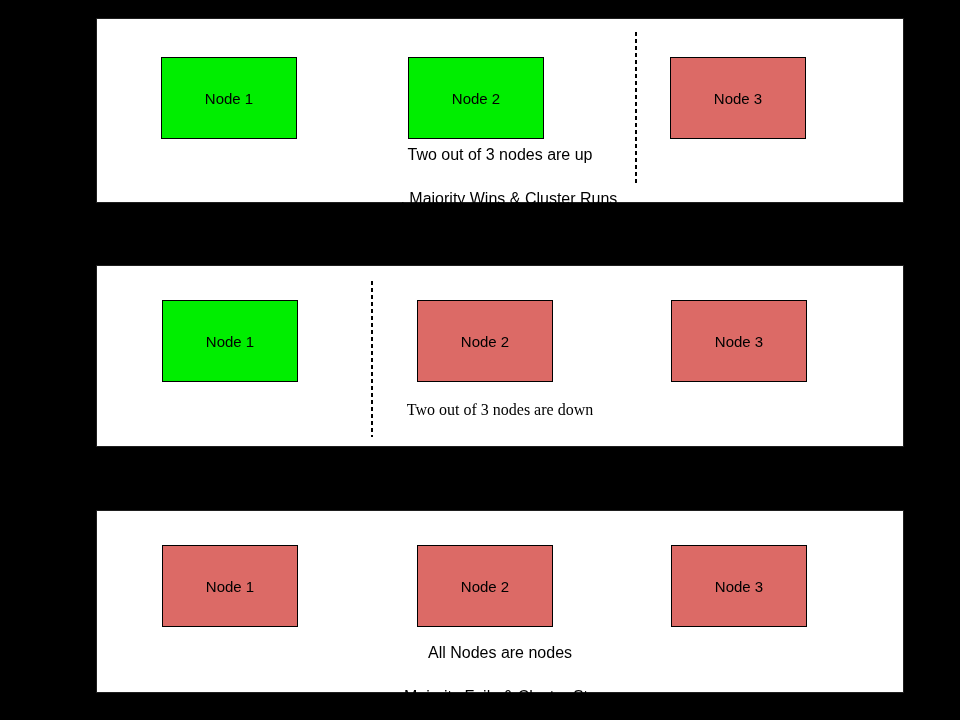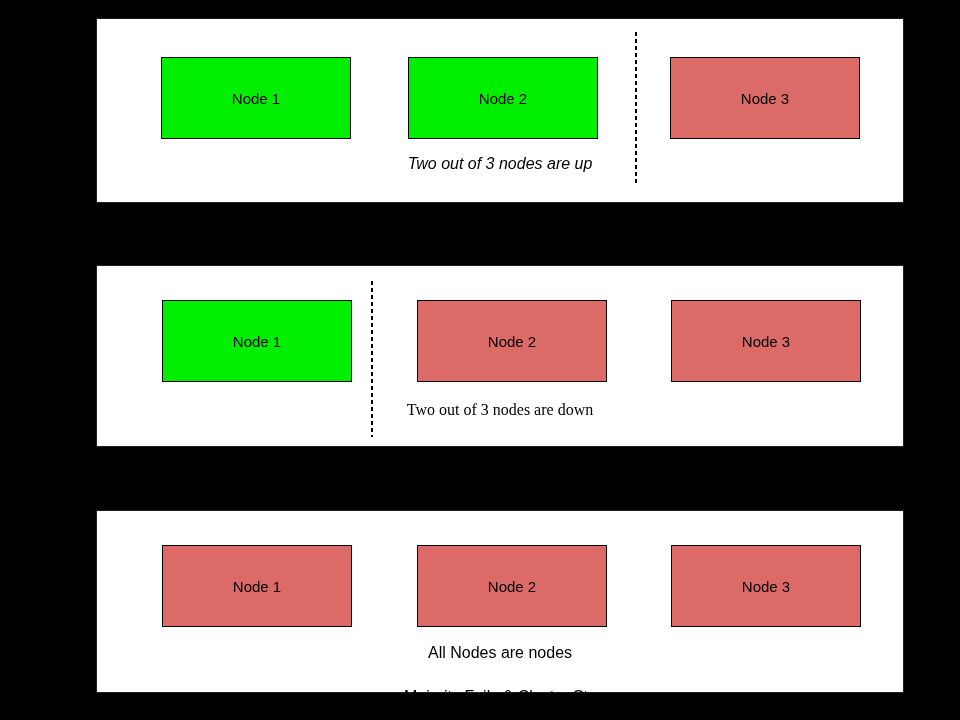--- a/index.html
+++ b/index.html
@@ -21,21 +21,21 @@
     background: var(--panel-background, #fff);
     border: 1px solid #1f1f1f;
     box-sizing: border-box;
   }
   #panel-1 { top: 18px;  height: 185px; }
   #panel-2 { top: 265px; height: 182px; }
   #panel-3 { top: 510px; height: 183px; }
 
   .node {
     position: absolute;
-    width: 190px;
+    width: 136px;
     height: 82px;
     border: 1px solid var(--border, #000);
     box-sizing: border-box;
     display: flex;
     align-items: center;
     justify-content: center;
     font-size: 15px;
     color: var(--text, #000);
   }
   .node.up   { background: var(--node-up-fill, #00ee00); }
@@ -56,21 +56,21 @@
   .caption {
     position: absolute;
     left: 0;
     right: 0;
     text-align: center;
     font-size: 16px;
     line-height: 22px;
     color: var(--text, #000);
     white-space: pre;
   }
-  #panel-1 .caption { top: 134px; font-style: italic; }
+  #panel-1 .caption { top: 125px; }
   #panel-2 .caption { top: 133px; font-family: Liberation Serif, serif; }
   #panel-3 .caption { top: 131px; }
 
   .divider {
     position: absolute;
     width: 2px;
     background: repeating-linear-gradient(
       to bottom,
       var(--border, #000) 0px,
       var(--border, #000) 4px,
@@ -89,20 +89,21 @@
     <span>Node 1</span>
   </div>
   <div class="node up n2">
     <span>Node 2</span>
   </div>
   <div class="divider"></div>
   <div class="node down n3">
     <span>Node 3</span>
   </div>
   <div class="caption"><span>Two out of 3 nodes are up</span><br>
+    <span>, Majority Wins &amp; Cluster Runs</span>
   </div>
 </div>
 
 <div class="panel" id="panel-2">
   <div class="node up n1">
     <span>Node 1</span>
   </div>
   <div class="divider"></div>
   <div class="node down n2">
     <span>Node 2</span>

